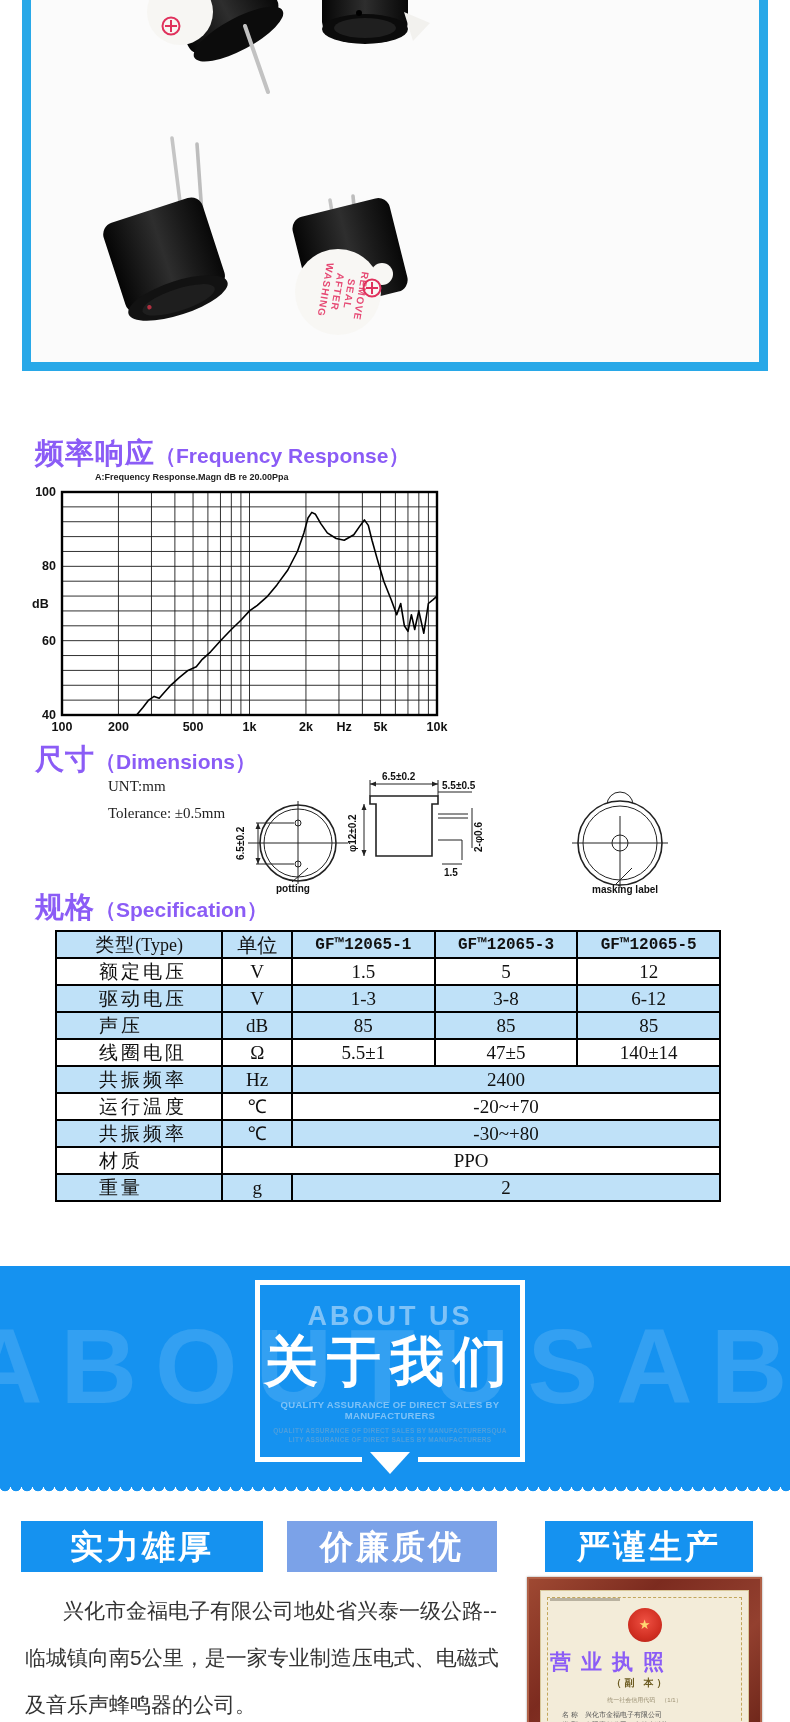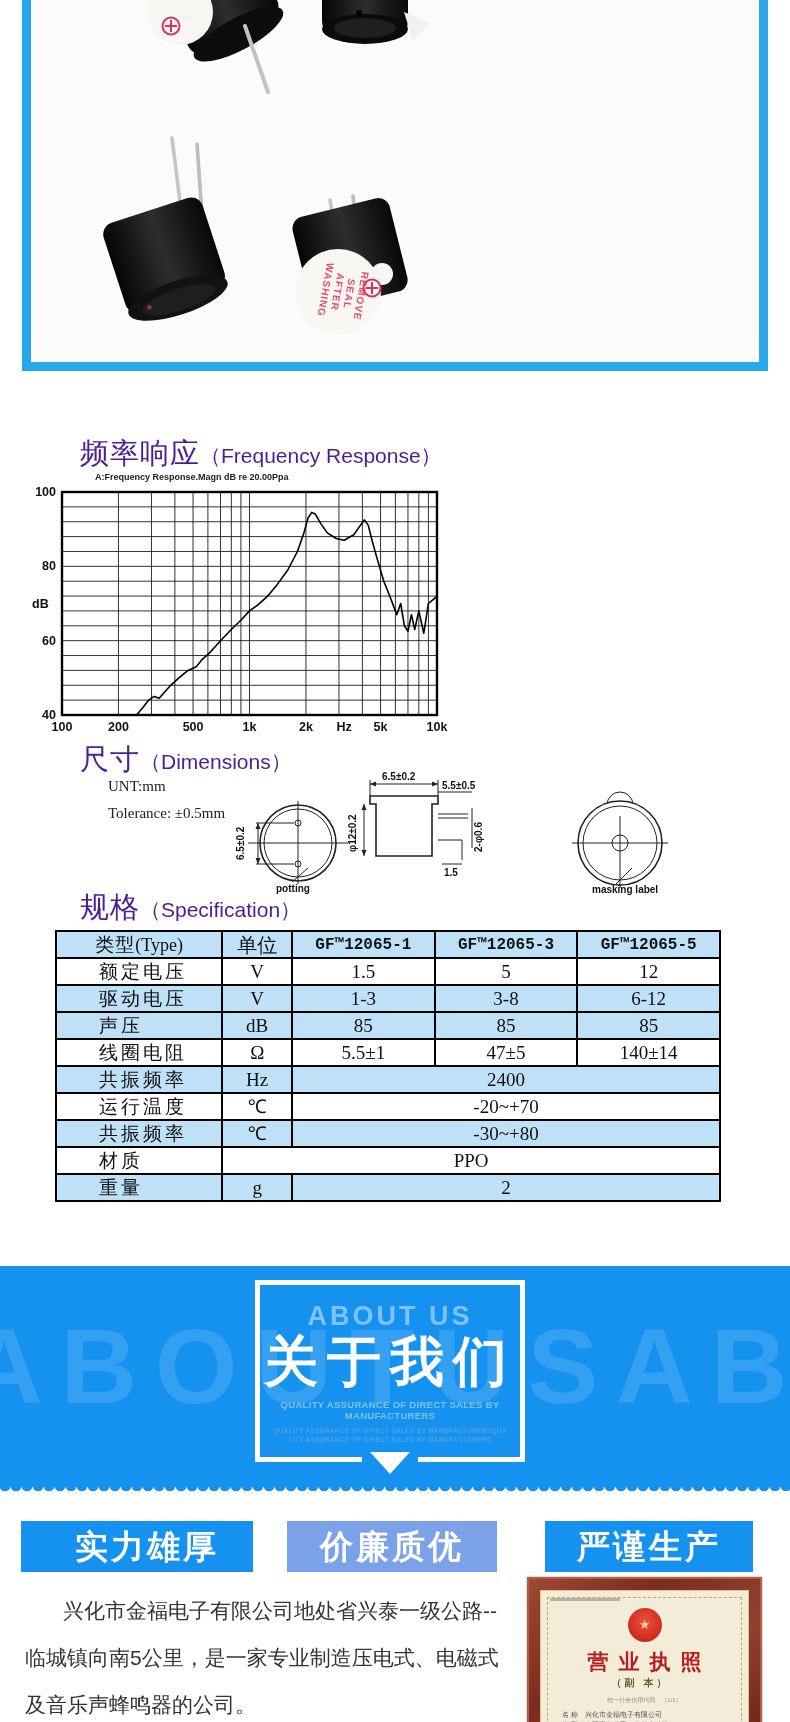--- a/index.html
+++ b/index.html
@@ -4,21 +4,21 @@
 <style>
   html,body{margin:0;padding:0;background:#ffffff;}
   #page{position:relative;width:790px;height:1722px;overflow:hidden;background:#fff;
         font-family:"Liberation Sans",sans-serif;color:#111;}
 
   
   .frame-bar{position:absolute;background:#28A8E8;}
   .photo-svg{position:absolute;left:30px;top:0;}
 
   
-  .sec-head{position:absolute;left:35px;font-weight:normal;color:#4c1d95;white-space:nowrap;margin-left:45px;}
+  .sec-head{position:absolute;left:35px;font-weight:bold;color:#8b5cf6;white-space:nowrap;}
   .sec-head .cn{font-size:29px;letter-spacing:1px;}
   .sec-head .en{font-size:21px;}
 
   
   .chart-label{position:absolute;left:95px;top:472px;font-size:9px;font-weight:bold;color:#222;}
   #freq-chart{position:absolute;left:30px;top:486px;}
   #freq-chart text{font-family:"Liberation Sans",sans-serif;font-weight:bold;fill:#111;}
 
   
   .dim-note{position:absolute;left:108px;font-family:"Liberation Serif",serif;font-size:15px;color:#222;}
@@ -72,22 +72,22 @@
       background:linear-gradient(135deg,#a04a33 0%,#7c2b1f 35%,#93402f 70%,#6b2418 100%);
       box-shadow:inset 0 0 0 2px #b06046, 0 0 2px rgba(0,0,0,.4);}
   #license .paper{position:absolute;left:13px;top:13px;right:13px;bottom:-20px;background:#f3ecd9;
       box-shadow:inset 0 0 0 1px #d8c79a;}
   #license .inner-border{position:absolute;left:7px;top:7px;right:7px;bottom:4px;
       border:1px dashed #c3a75c;}
   #license .code-top{position:absolute;left:10px;top:8px;width:70px;height:3px;background:#b9b2a0;}
   .emblem{position:absolute;left:50%;margin-left:-17px;top:18px;width:34px;height:34px;border-radius:50%;
       background:radial-gradient(circle at 50% 40%,#ef5143 0%,#d12f22 60%,#b01f14 100%);
       text-align:center;line-height:34px;font-size:13px;color:#ffd873;}
-  .lic-title{position:absolute;left:0;right:0;top:58px;text-align:center;font-family:"Liberation Serif",serif;
-      font-size:21px;font-weight:bold;color:#b91c1c;letter-spacing:10px;text-indent:10px;}
+  .lic-title{position:absolute;left:0;right:0;top:58px;text-align:left;font-family:"Liberation Serif",serif;
+      font-size:21px;font-weight:bold;color:#8b5cf6;letter-spacing:10px;text-indent:10px;}
   .lic-sub{position:absolute;left:0;right:8px;top:86px;text-align:center;font-size:10px;font-weight:bold;
       color:#6b5a20;letter-spacing:3px;}
   .lic-code{position:absolute;left:0;right:0;top:106px;text-align:center;font-size:6px;color:#9a8f72;}
   .lic-rows{position:absolute;left:22px;top:120px;right:10px;font-size:7px;color:#555;}
   .lic-rows div{height:10px;line-height:10px;white-space:nowrap;}
 </style>
 </head>
 <body>
 
 <div id="page">
@@ -357,21 +357,21 @@
       <div class="about-cn">关于我们</div>
       <div class="about-sub">QUALITY ASSURANCE OF DIRECT SALES BY MANUFACTURERS</div>
       <div class="about-sub2">QUALITY ASSURANCE OF DIRECT SALES BY MANUFACTURERSQUA</div>
       <div class="about-sub3">LITY ASSURANCE OF DIRECT SALES BY MANUFACTURERS</div>
     </div>
     <div class="notch"></div>
     <div class="tri"></div>
   </div>
   <div class="scallops"></div>
 
-  <div class="chip bright" style="left:21px;width:212px;padding-left:20px;">实力雄厚</div>
+  <div class="chip bright" style="left:21px;width:242px;">实力雄厚</div>
   <div class="chip soft" style="left:287px;width:210px;">价廉质优</div>
   <div class="chip bright" style="left:545px;width:208px;">严谨生产</div>
 
   <div id="company-para">
     <div class="line indent">兴化市金福电子有限公司地处省兴泰一级公路--</div>
     <div class="line">临城镇向南5公里，是一家专业制造压电式、电磁式</div>
     <div class="line">及音乐声蜂鸣器的公司。</div>
   </div>
 
   <div id="license">

